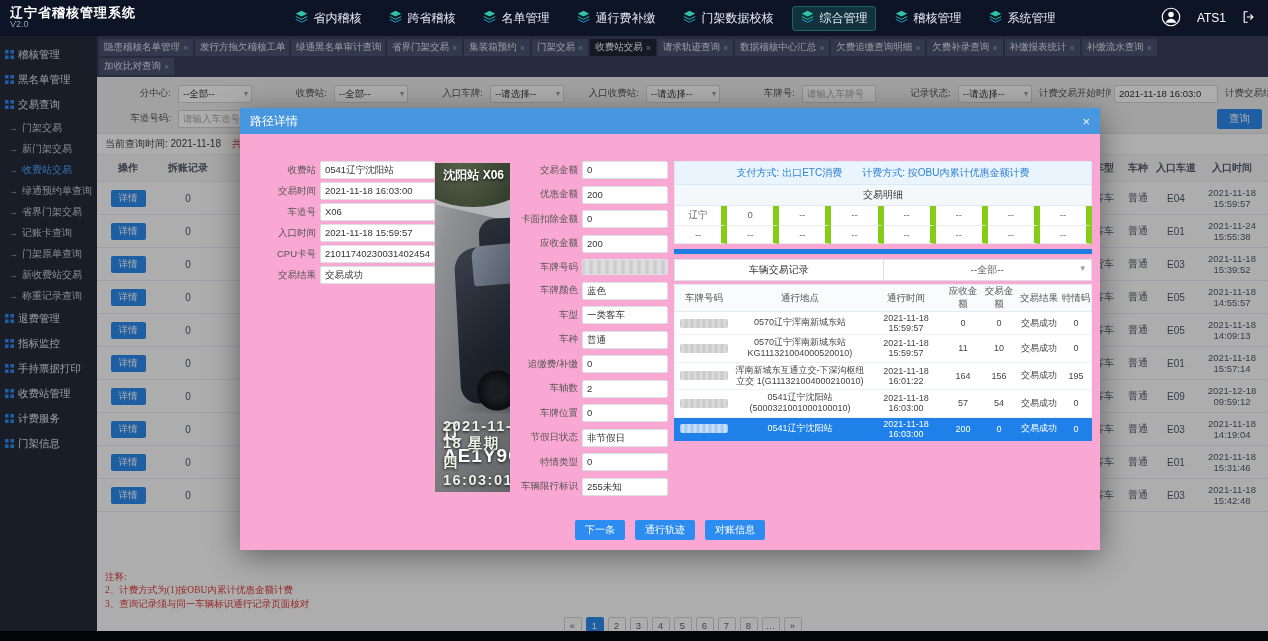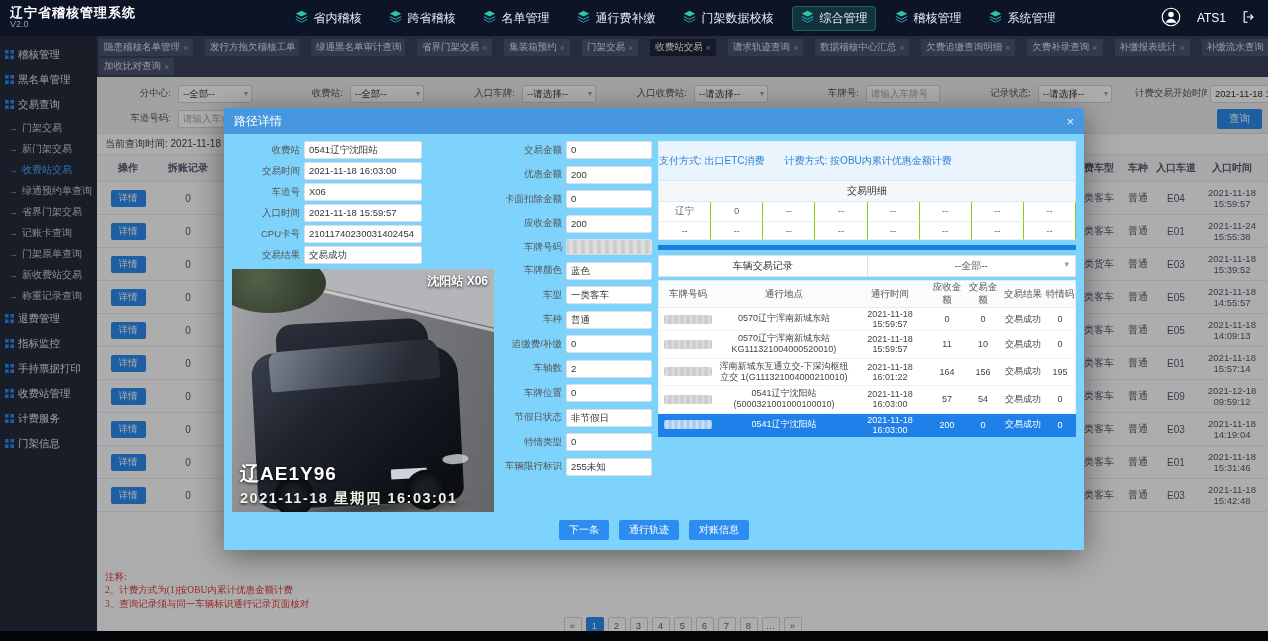--- a/index.html
+++ b/index.html
@@ -26,30 +26,30 @@
   .side-item.child { height:21px; padding-left:9px; color:#c3cdde; font-size:10px; }
   .side-item.child .arrow { display:inline; }
   .side-item.child .arrow::before { content:"→"; }
   .side-item.child.active { color:#4da3ff; }
   .side-item.child.active .arrow { color:#4da3ff; }
 
   .main { flex:1; min-width:0; display:flex; flex-direction:column; background:#fff; }
 
   
   .tabbar { background:#38415a; padding:3px 2px 0 2px; }
-  .tab-row { display:flex; gap:12px; margin-bottom:2px; }
+  .tab-row { display:flex; gap:2px; margin-bottom:2px; }
   .tab { display:flex; align-items:center; gap:3px; background:#4a5470; color:#dde3f0; font-size:9.5px; padding:0 5px; height:17px; white-space:nowrap; overflow:hidden; max-width:94px; cursor:pointer; flex:none; }
   .tab.active { background:#1f2637; color:#fff; }
   .tab .close { color:#9aa3bb; font-size:9px; }
   .tab .close::before { content:"×"; }
 
   
   .filters { background:#efefef; padding:4px 6px 2px 6px; border-bottom:1px solid #e2e2e2; }
   .filter-row { display:flex; align-items:center; height:25px; }
-  .f-items { display:flex; align-items:center; gap:23px; flex:1; min-width:0; }
+  .f-items { display:flex; align-items:center; gap:7px; flex:1; min-width:0; }
   .f-item { display:flex; align-items:center; gap:3px; font-size:10px; color:#444; white-space:nowrap; }
   .f-box { background:#fff; border:1px solid #d4d4d4; border-radius:2px; height:18px; line-height:16px; padding:0 4px; font-size:9.5px; color:#333; min-width:74px; position:relative; cursor:pointer; }
   .f-item.select .f-box { padding-right:13px; }
   .f-item.select .f-box::after { content:"▾"; position:absolute; right:3px; top:0; color:#999; font-size:8px; }
   .f-item.placeholder .f-box { color:#aaa; }
   .f-item.datetime .f-box { min-width:104px; }
   .search-btn { margin-left:auto; background:#2d8cf0; color:#fff; font-size:10.5px; padding:3px 12px; border-radius:2px; cursor:pointer; flex:none; }
 
   .status-line { font-size:10px; padding:3px 8px; color:#444; }
   .status-line .count { color:#d9534f; margin-left:8px; }
@@ -65,27 +65,27 @@
 
   .notes { padding:1px 8px; font-size:9.5px; color:#e03a3a; line-height:1.45;font-family:Liberation Serif, serif; }
   .pagination { display:flex; justify-content:center; align-items:center; gap:4px; padding:4px 0 6px 0; }
   .page { min-width:18px; height:18px; line-height:16px; text-align:center; border:1px solid #d4d4d4; background:#fff; font-size:9.5px; color:#666; border-radius:2px; padding:0 3px; cursor:pointer; }
   .page.active { background:#2d8cf0; border-color:#2d8cf0; color:#fff; }
 
   .bottom-strip { position:absolute; left:0; bottom:0; width:1268px; height:10px; background:#05070c; z-index:5; }
 
   
   .overlay { position:absolute; left:0; top:36px; width:1268px; height:605px; background:rgba(0,0,0,.32); z-index:40; }
-  .modal { position:absolute; left:224px; top:108px; width:860px; height:442px; background:#7dd3fc; z-index:50; box-shadow:0 6px 30px rgba(0,0,0,.45); display:flex; flex-direction:column; }
+  .modal { position:absolute; left:240px; top:108px; width:860px; height:442px; background:#f9a8d4; z-index:50; box-shadow:0 6px 30px rgba(0,0,0,.45); display:flex; flex-direction:column;gap:20px; }
   .modal-header { height:26px; background:#4796e0; color:#fff; font-size:12px; display:flex; align-items:center; padding:0 10px; flex:none; }
   .modal-close { margin-left:auto; cursor:pointer; font-size:13px; color:#eaf2fc; }
   .modal-close::before { content:"×"; }
   .modal-body { display:flex; gap:6px; padding:7px 8px 0 8px; flex:1; min-height:0; }
 
-  .m-left { width:262px; flex:none; display:flex; flex-direction:column; }
+  .m-left { width:262px; flex:none; display:flex; flex-direction:row; }
   .m-mid { width:152px; flex:none; }
   .field-row { display:flex; align-items:center; margin-bottom:3px; }
   .m-mid .field-row { margin-bottom:6.5px; }
   .f-label { width:72px; flex:none; text-align:right; font-size:9.5px; color:#555; padding-right:4px; white-space:nowrap; overflow:hidden; }
   .m-mid .f-label { width:66px; }
   .f-value { flex:1; border:1px solid #dcdfe6; border-radius:2px; min-height:16px; line-height:14px; font-size:9.5px; padding:1px 4px; color:#333; background:#fff; white-space:nowrap; overflow:hidden; }
   .m-left .f-value { max-width:118px; }
   .field-row.blurred .f-value { background:repeating-linear-gradient(90deg,#c9c9c9,#e3e3e3 4px,#c9c9c9 8px); color:transparent; filter:blur(.6px); }
 
   
@@ -101,24 +101,24 @@
   .car-light { position:absolute; bottom:46px; right:2px; width:26px; height:10px; background:#cfd3d8; border-radius:50%; opacity:.8; }
   .car-plate { position:absolute; bottom:34px; right:44px; width:36px; height:10px; background:#ccd3df; border-radius:1px; filter:blur(.5px); }
   .car-wheel { position:absolute; bottom:2px; width:40px; height:40px; border-radius:50%; background:radial-gradient(circle,#1a1d22 30%,#0a0c0f 70%); }
   .car-wheel.front { right:26px; } .car-wheel.rear { left:16px; }
   .pv-station { position:absolute; top:4px; right:6px; color:#fff; font-size:12px; font-weight:bold; text-shadow:0 1px 3px rgba(0,0,0,.85); }
   .pv-plate { position:absolute; left:8px; bottom:25px; color:#fff; font-size:19px; font-weight:bold; text-shadow:0 1px 3px rgba(0,0,0,.85); letter-spacing:1px; }
   .pv-time { position:absolute; left:8px; bottom:4px; color:#edf3e4; font-size:14.5px; font-weight:bold; letter-spacing:1.5px; text-shadow:0 1px 3px rgba(0,0,0,.85); }
 
   
   .m-right { flex:1; min-width:0; display:flex; flex-direction:column; }
-  .pay-info { background:#eaf4fd; color:#2b7fd4; font-size:10px; padding:12px 0; border:1px solid #d8e9f8; }
+  .pay-info { background:#eaf4fd; color:#2b7fd4; font-size:10px; text-align:center; padding:4px 0; border:1px solid #d8e9f8; }
   .detail-head { background:#f5f8fb; border:1px solid #e2e8f0; border-top:none; text-align:center; font-size:10px; color:#333; padding:3px 0; }
   .mini-table { display:grid; grid-template-columns:repeat(8,1fr); border-left:1px solid #e2e8f0; font-size:9.5px; color:#666; text-align:center; }
-  .mini-cell { border-right:1px solid #84cc16; border-bottom:1px solid #e9edf3; padding:3px 0; background:#fff; overflow:hidden; }
+  .mini-cell { border-right:6px solid #84cc16; border-bottom:1px solid #e9edf3; padding:3px 0; background:#fff; overflow:hidden; }
   .blue-divider { height:5px; background:#1d7de0; margin:5px 0; }
   .records-bar { display:flex; font-size:10px; margin-bottom:3px; }
   .records-label { flex:1; border:1px solid #dcdfe6; text-align:center; padding:3px 0; background:#fff; color:#333; }
   .records-filter { flex:1; border:1px solid #dcdfe6; border-left:none; text-align:center; padding:3px 0; background:#fff; color:#666; position:relative; cursor:pointer; }
   .records-filter::after { content:"▾"; position:absolute; right:6px; top:3px; color:#999; font-size:9px; }
   .rec-head, .rec-row { display:grid; grid-template-columns:58px 1fr 78px 36px 36px 44px 30px; align-items:center; text-align:center; }
   .rec-head { background:#fafbfd; border:1px solid #e6ebf2; font-size:9.5px; color:#555; min-height:20px; }
   .rec-row { border:1px solid #eef1f6; border-top:none; font-size:9px; color:#444; min-height:23px; background:#fff; cursor:pointer; }
   .rec-row .place-cell { line-height:1.25; padding:2px 2px; overflow:hidden; }
   .rec-row.highlight { background:#1e80e8; color:#fff; border-color:#1e80e8; }

